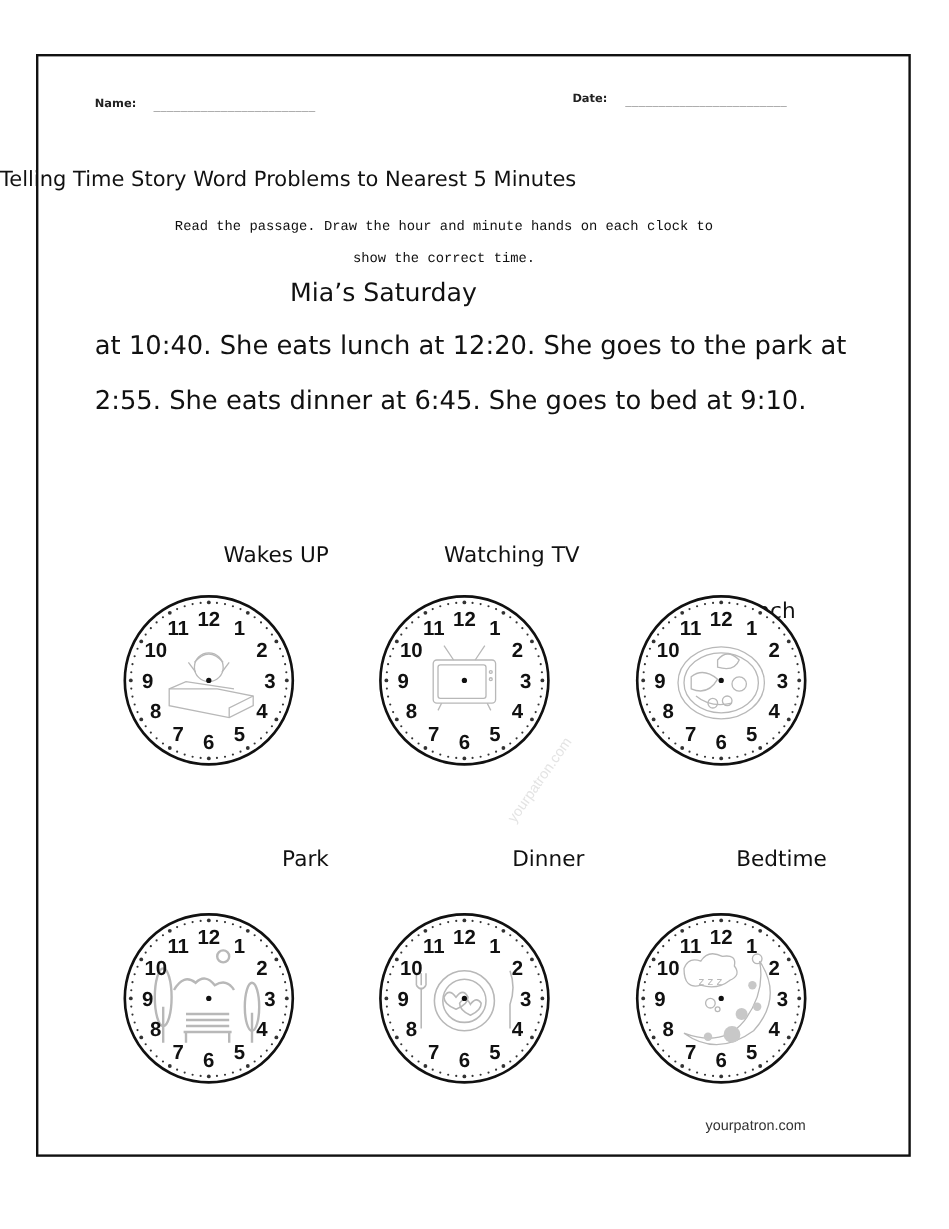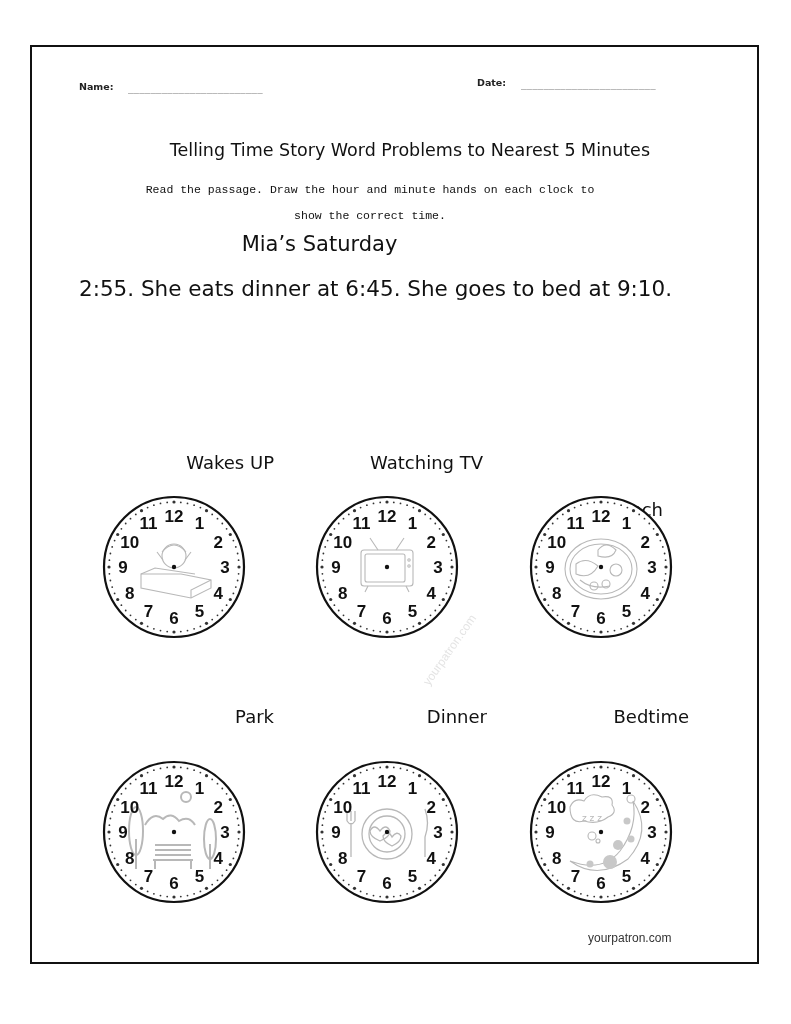--- a/index.html
+++ b/index.html
@@ -3,21 +3,21 @@
   <meta charset="utf-8">
   <style>
     html, body { margin: 0; padding: 0; background: #ffffff; }
     body { width: 791px; height: 1024px; position: relative; overflow: hidden;
            font-family: "DejaVu Sans", sans-serif; color: #111; }
     .sheet { position: absolute; left: 30px; top: 45px; width: 729px; height: 919px;
              border: 2.5px solid #111; box-sizing: border-box; }
     .abs { position: absolute; }
     .small-label { font-size: 9.5px; font-weight: bold; color: #222; }
     .dash-line { font-family: "DejaVu Sans Mono", monospace; font-size: 9px; letter-spacing: 0.2px; color: #444; }
-    .title { left: 0; width: 650px; text-align: right; top: 140px; font-size: 17.5px; color: #111; }
+    .title { left: 0; width: 650px; text-align: left; top: 140px; font-size: 17.5px; color: #111; }
     .instr { left: 0; width: 740px; text-align: center; font-size: 11.5px; color: #111; font-family: Liberation Mono, monospace; }
     .story-title { left: 0; width: 639px; text-align: center; top: 232px; font-size: 21px; }
     .passage { left: 79px; width: 640px; font-size: 21.5px; line-height: 46px; top: 266px; color: #111; }
     .clock-label { font-size: 18px; text-align: right; width: 200px; }
     .clock { position: absolute; width: 146px; height: 146px; }
     .footer { left: 588px; top: 931px; font-size: 12px; color: #333; font-family: "Liberation Sans", sans-serif; }
     .watermark { left: 420px; top: 680px; font-size: 12px; color: #e4e4e4; transform: rotate(-55deg);
                  transform-origin: left top; font-family: "Liberation Sans", sans-serif; }
   </style>
 </head>
@@ -29,20 +29,21 @@
 <span class="abs dash-line" style="left:128px; top:84px;">________________________</span>
 <span class="abs small-label" style="left:477px; top:77px;">Date:</span>
 <span class="abs dash-line" style="left:521px; top:80px;">________________________</span>
 
 <div class="abs title">Telling Time Story Word Problems to Nearest 5 Minutes</div>
 <div class="abs instr" style="top:183px; left:0; width:740px;">Read the passage. Draw the hour and minute hands on each clock to</div>
 <div class="abs instr" style="top:209px; left:0; width:740px;">show the correct time.</div>
 <div class="abs story-title">Mia’s Saturday</div>
 
 <div class="abs passage">
+  <div>at 10:40. She eats lunch at 12:20. She goes to the park at</div>
   <div>2:55. She eats dinner at 6:45. She goes to bed at 9:10.</div>
 </div>
 
 <div class="abs clock-label" style="left:74px; top:452px;">Wakes UP</div>
 <div class="abs clock-label" style="left:283px; top:452px;">Watching TV</div>
 <div class="abs clock-label" style="left:463px; top:452px;margin-top:47px;">Lunch</div>
 <div class="abs clock-label" style="left:74px; top:706px;">Park</div>
 <div class="abs clock-label" style="left:287px; top:706px;">Dinner</div>
 <div class="abs clock-label" style="left:489px; top:706px;">Bedtime</div>
 

